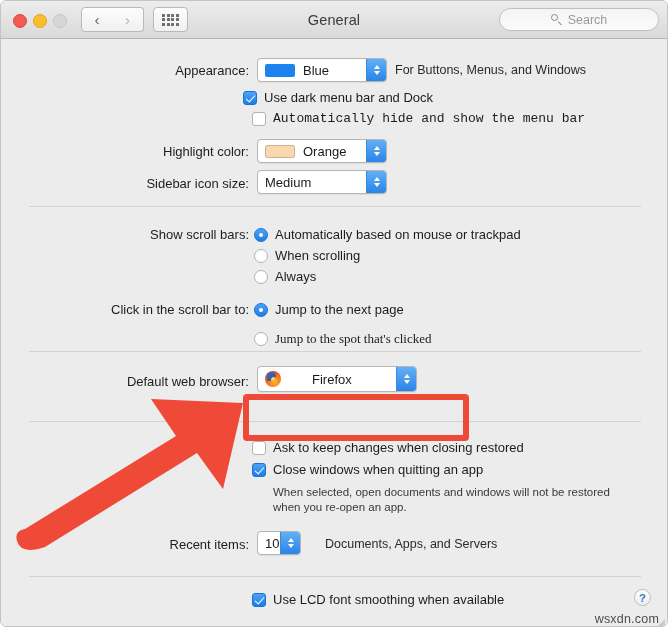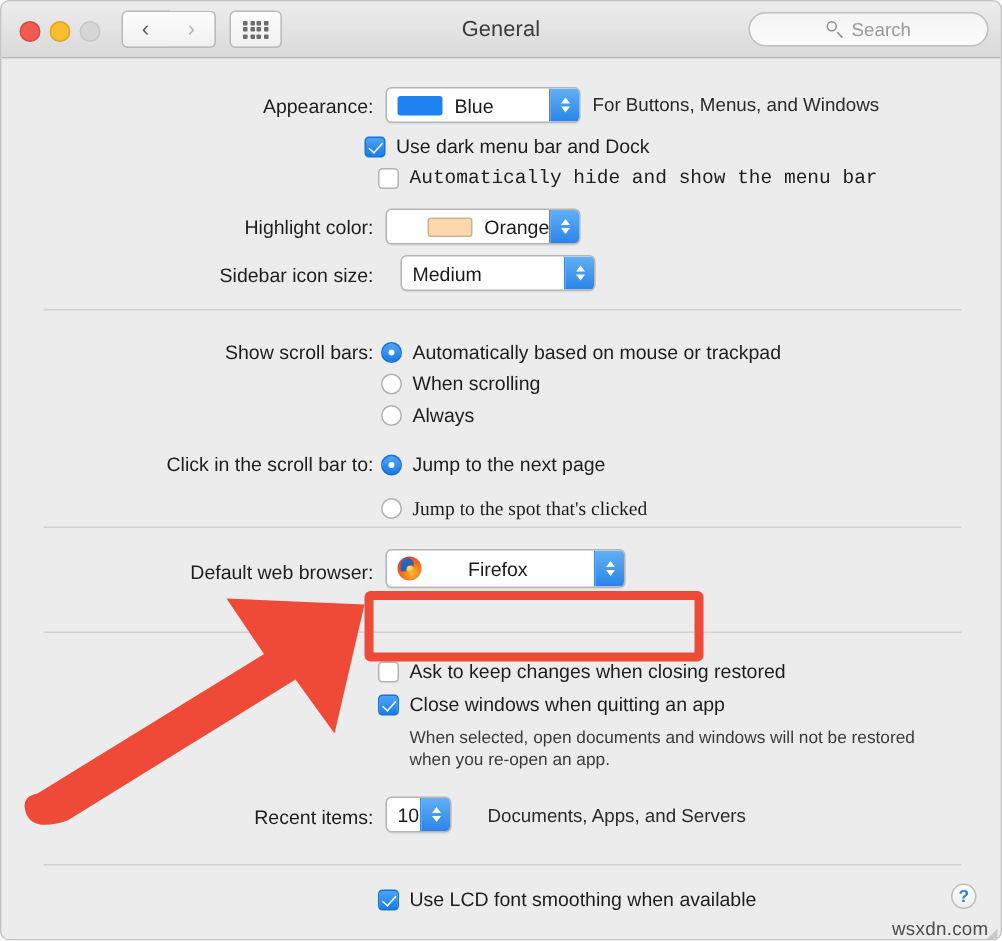--- a/index.html
+++ b/index.html
@@ -426,31 +426,31 @@
     <div class="cbrow" style="left:242px; top:51px;">
       <span class="cb on"></span>
       <span>Use dark menu bar and Dock</span>
     </div>
     <div class="cbrow" style="left:251px; top:72px;font-family:Liberation Mono, monospace;">
       <span class="cb off"></span>
       <span>Automatically hide and show the menu bar</span>
     </div>
 
     <div class="lbl-col" style="top:105px;">Highlight color:</div>
-    <div class="popup" style="left:256px; top:100px; width:130px;justify-content:center;">
+    <div class="popup" style="left:256px; top:100px; width:130px;">
       <span class="swatch orange"></span>
       <span>Orange</span>
       <span class="arrows">
         <span class="a up"></span>
           <span class="a down"></span>
       </span>
     </div>
 
     <div class="lbl-col" style="top:137px;">Sidebar icon size:</div>
-    <div class="popup" style="left:256px; top:131px; width:130px;margin-left:10px;">
+    <div class="popup" style="left:256px; top:131px; width:130px;">
       <span style="padding-left:0">Medium</span>
       <span class="arrows">
         <span class="a up"></span>
           <span class="a down"></span>
       </span>
     </div>
 
     <div class="sep" style="top:167px;"></div>
 
     <div class="lbl-col" style="top:188px;">Show scroll bars:</div>

